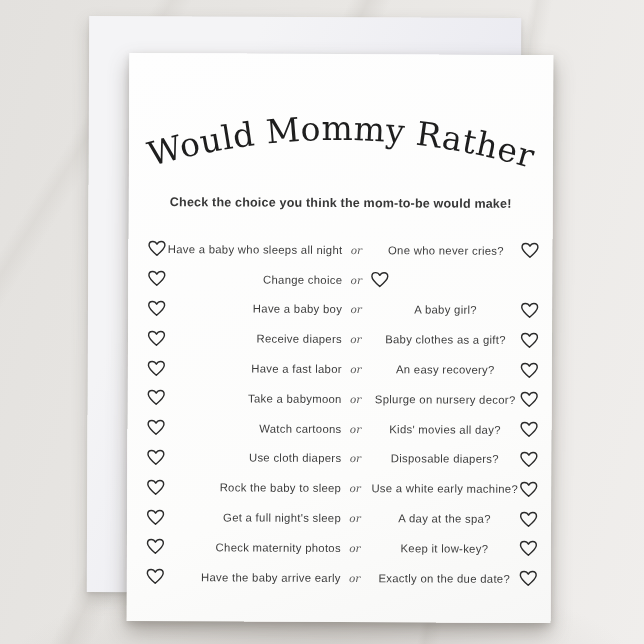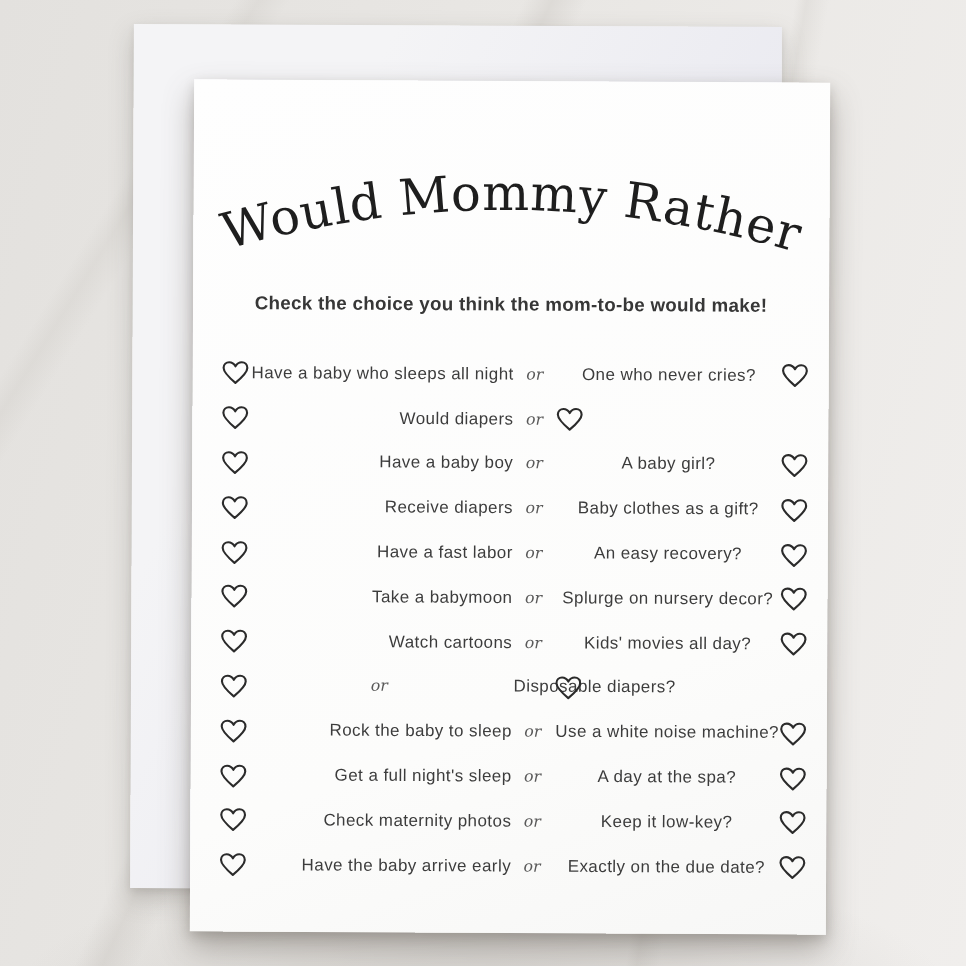--- a/index.html
+++ b/index.html
@@ -90,21 +90,21 @@
     <div class="opt opt-right">One who never cries?</div>
     <svg class="heart-svg" viewBox="0 0 24 21">
       <path class="heart-path" d="M12 19 C 5.5 13.5, 2 9.8, 2 6.4 C 2 3.4, 4.2 1.6, 6.7 1.6 C 9 1.6, 10.9 3, 12 5 C 13.1 3, 15 1.6, 17.3 1.6 C 19.8 1.6, 22 3.4, 22 6.4 C 22 9.8, 18.5 13.5, 12 19 Z"></path>
     </svg>
   </div>
 
   <div class="row">
     <svg class="heart-svg" viewBox="0 0 24 21">
       <path class="heart-path" d="M12 19 C 5.5 13.5, 2 9.8, 2 6.4 C 2 3.4, 4.2 1.6, 6.7 1.6 C 9 1.6, 10.9 3, 12 5 C 13.1 3, 15 1.6, 17.3 1.6 C 19.8 1.6, 22 3.4, 22 6.4 C 22 9.8, 18.5 13.5, 12 19 Z"></path>
     </svg>
-    <div class="opt opt-left">Would diapers</div>
+    <div class="opt opt-left">Change choice</div>
     <div class="or">or</div>
     <svg class="heart-svg" viewBox="0 0 24 21">
       <path class="heart-path" d="M12 19 C 5.5 13.5, 2 9.8, 2 6.4 C 2 3.4, 4.2 1.6, 6.7 1.6 C 9 1.6, 10.9 3, 12 5 C 13.1 3, 15 1.6, 17.3 1.6 C 19.8 1.6, 22 3.4, 22 6.4 C 22 9.8, 18.5 13.5, 12 19 Z"></path>
     </svg>
   </div>
 
   <div class="row">
     <svg class="heart-svg" viewBox="0 0 24 21">
       <path class="heart-path" d="M12 19 C 5.5 13.5, 2 9.8, 2 6.4 C 2 3.4, 4.2 1.6, 6.7 1.6 C 9 1.6, 10.9 3, 12 5 C 13.1 3, 15 1.6, 17.3 1.6 C 19.8 1.6, 22 3.4, 22 6.4 C 22 9.8, 18.5 13.5, 12 19 Z"></path>
     </svg>
@@ -161,34 +161,35 @@
     <div class="opt opt-right">Kids' movies all day?</div>
     <svg class="heart-svg" viewBox="0 0 24 21">
       <path class="heart-path" d="M12 19 C 5.5 13.5, 2 9.8, 2 6.4 C 2 3.4, 4.2 1.6, 6.7 1.6 C 9 1.6, 10.9 3, 12 5 C 13.1 3, 15 1.6, 17.3 1.6 C 19.8 1.6, 22 3.4, 22 6.4 C 22 9.8, 18.5 13.5, 12 19 Z"></path>
     </svg>
   </div>
 
   <div class="row">
     <svg class="heart-svg" viewBox="0 0 24 21">
       <path class="heart-path" d="M12 19 C 5.5 13.5, 2 9.8, 2 6.4 C 2 3.4, 4.2 1.6, 6.7 1.6 C 9 1.6, 10.9 3, 12 5 C 13.1 3, 15 1.6, 17.3 1.6 C 19.8 1.6, 22 3.4, 22 6.4 C 22 9.8, 18.5 13.5, 12 19 Z"></path>
     </svg>
+    <div class="opt opt-left">Use cloth diapers</div>
     <div class="or">or</div>
     <div class="opt opt-right">Disposable diapers?</div>
     <svg class="heart-svg" viewBox="0 0 24 21">
       <path class="heart-path" d="M12 19 C 5.5 13.5, 2 9.8, 2 6.4 C 2 3.4, 4.2 1.6, 6.7 1.6 C 9 1.6, 10.9 3, 12 5 C 13.1 3, 15 1.6, 17.3 1.6 C 19.8 1.6, 22 3.4, 22 6.4 C 22 9.8, 18.5 13.5, 12 19 Z"></path>
     </svg>
   </div>
 
   <div class="row">
     <svg class="heart-svg" viewBox="0 0 24 21">
       <path class="heart-path" d="M12 19 C 5.5 13.5, 2 9.8, 2 6.4 C 2 3.4, 4.2 1.6, 6.7 1.6 C 9 1.6, 10.9 3, 12 5 C 13.1 3, 15 1.6, 17.3 1.6 C 19.8 1.6, 22 3.4, 22 6.4 C 22 9.8, 18.5 13.5, 12 19 Z"></path>
     </svg>
     <div class="opt opt-left">Rock the baby to sleep</div>
     <div class="or">or</div>
-    <div class="opt opt-right">Use a white noise machine?</div>
+    <div class="opt opt-right">Use a white early machine?</div>
     <svg class="heart-svg" viewBox="0 0 24 21">
       <path class="heart-path" d="M12 19 C 5.5 13.5, 2 9.8, 2 6.4 C 2 3.4, 4.2 1.6, 6.7 1.6 C 9 1.6, 10.9 3, 12 5 C 13.1 3, 15 1.6, 17.3 1.6 C 19.8 1.6, 22 3.4, 22 6.4 C 22 9.8, 18.5 13.5, 12 19 Z"></path>
     </svg>
   </div>
 
   <div class="row">
     <svg class="heart-svg" viewBox="0 0 24 21">
       <path class="heart-path" d="M12 19 C 5.5 13.5, 2 9.8, 2 6.4 C 2 3.4, 4.2 1.6, 6.7 1.6 C 9 1.6, 10.9 3, 12 5 C 13.1 3, 15 1.6, 17.3 1.6 C 19.8 1.6, 22 3.4, 22 6.4 C 22 9.8, 18.5 13.5, 12 19 Z"></path>
     </svg>
     <div class="opt opt-left">Get a full night's sleep</div>

